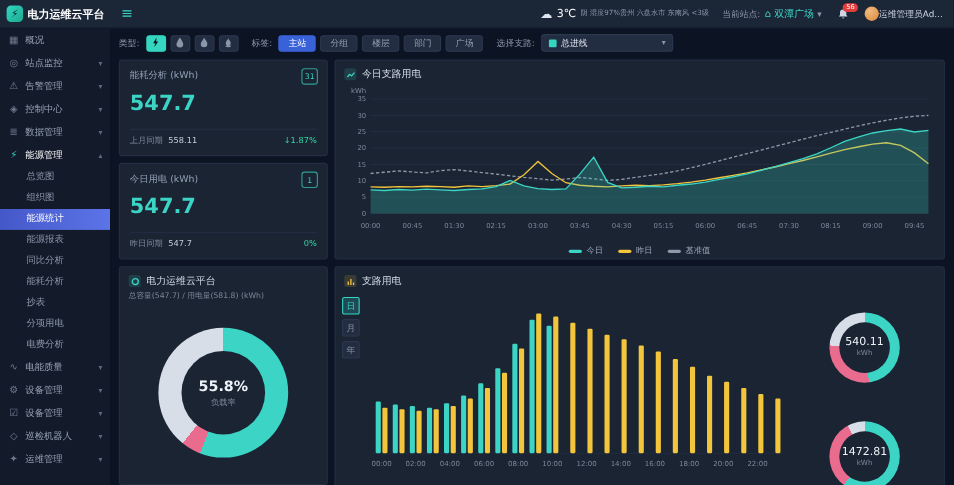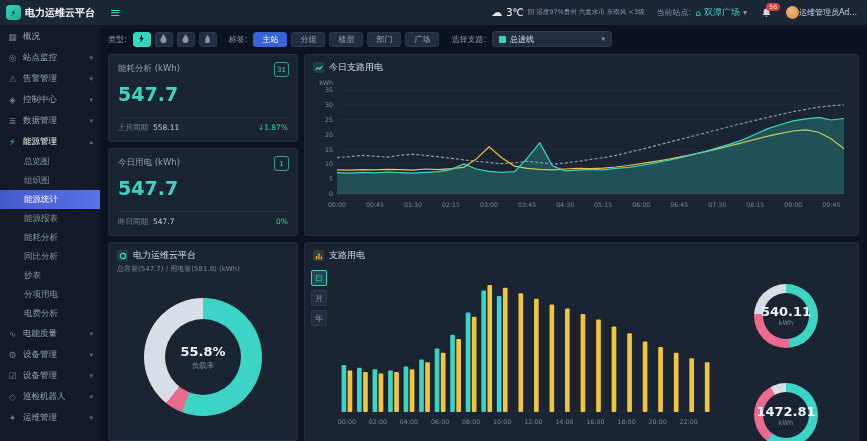--- a/index.html
+++ b/index.html
@@ -100,21 +100,21 @@
   .bar-body{flex:1;display:flex;align-items:stretch;gap:4px;padding:2px 6px 4px 6px;min-width:0}
   .toggles{display:flex;flex-direction:column;gap:4px;padding-top:4px}
   .tg-btn{width:16px;height:16px;border:1px solid #2c3850;background:#222d42;color:#8a94a6;
     font-size:8px;border-radius:2px;cursor:pointer;font-family:inherit;padding:0}
   .tg-btn.active{background:#1f4a55;border-color:#35d6c0;color:#35d6c0}
   .bar-chart-box{flex:1;min-width:0}
   .gauges{width:132px;display:flex;flex-direction:column;align-items:center;justify-content:space-around}
   .gauge{width:64px;height:64px;border-radius:50%;position:relative}
   .gauge::after{content:"";position:absolute;inset:9px;background:#1a2433;border-radius:50%}
   .gauge-center{position:absolute;inset:0;display:flex;flex-direction:column;align-items:center;justify-content:center;z-index:1}
-  .gauge-center .gv{color:#eef3f9;font-size:13px;font-weight:bold}
+  .gauge-center .gv{color:#eef3f9;font-size:10px;font-weight:normal}
   .gauge-center .gu{color:#7d8798;font-size:6.5px}
 </style>
 </head>
 <body>
 
 <div class="header">
   <div class="brand">
     <span class="logo">⚡</span>
     <span class="app-title">电力运维云平台</span>
   </div>
@@ -175,22 +175,22 @@
     </div>
     <div class="side-item open">
       <span class="s-icon">⚡</span>
       <span class="s-label">能源管理</span>
       <span class="s-chev">▴</span>
     </div>
     <div class="sub-item">总览图</div>
     <div class="sub-item">组织图</div>
     <div class="sub-item active">能源统计</div>
     <div class="sub-item">能源报表</div>
+    <div class="sub-item">同比分析</div>
     <div class="sub-item">能耗分析</div>
-    <div class="sub-item">同比分析</div>
     <div class="sub-item">抄表</div>
     <div class="sub-item">分项用电</div>
     <div class="sub-item">电费分析</div>
     <div class="side-item">
       <span class="s-icon">∿</span>
       <span class="s-label">电能质量</span>
       <span class="s-chev">▾</span>
     </div>
     <div class="side-item">
       <span class="s-icon">⚙</span>
@@ -336,20 +336,34 @@
               <text class="tick xlab" x="369.6" y="131">06:45</text>
               <text class="tick xlab" x="407.8" y="131">07:30</text>
               <text class="tick xlab" x="445.9" y="131">08:15</text>
               <text class="tick xlab" x="484.1" y="131">09:00</text>
               <text class="tick xlab" x="522.3" y="131">09:45</text>
               <polyline fill="none" stroke="#8d98a8" stroke-width="1.2" stroke-dasharray="3 2" points="26.0,81.7 38.7,80.6 51.5,79.4 64.2,80.3 76.9,81.2 89.6,79.1 102.3,78.2 115.1,79.4 127.8,80.9 140.5,82.3 153.3,83.8 166.0,85.3 178.7,86.5 191.4,87.7 204.2,86.8 216.9,85.3 229.6,86.5 242.3,88.0 255.1,87.1 267.8,85.3 280.5,83.5 293.2,81.7 305.9,79.4 318.7,76.4 331.4,73.4 344.1,70.2 356.9,66.9 369.6,63.6 382.3,60.4 395.0,57.1 407.8,53.8 420.5,50.5 433.2,47.3 445.9,44.3 458.6,41.3 471.4,38.4 484.1,35.7 496.8,33.3 509.6,31.2 522.3,29.7 535.0,28.9"></polyline>
               <polyline fill="none" stroke="#f2c53d" stroke-width="1.2" points="26.0,93.9 38.7,94.2 51.5,93.6 64.2,93.9 76.9,93.3 89.6,93.6 102.3,94.2 115.1,93.0 127.8,93.6 140.5,92.7 153.3,91.3 166.0,82.9 178.7,70.8 191.4,81.7 204.2,90.1 216.9,92.4 229.6,93.3 242.3,93.9 255.1,93.0 267.8,92.4 280.5,92.7 293.2,92.1 305.9,91.0 318.7,89.5 331.4,87.7 344.1,85.6 356.9,83.5 369.6,81.2 382.3,78.5 395.0,75.8 407.8,72.8 420.5,69.9 433.2,66.6 445.9,63.3 458.6,60.1 471.4,57.4 484.1,55.0 496.8,53.8 509.6,56.2 522.3,63.0 535.0,72.8"></polyline>
               <path fill="#3bd4c5" fill-opacity="0.25" d="M26.0,96.6 L38.7,97.2 L51.5,96.3 L64.2,96.9 L76.9,96.0 L89.6,96.6 L102.3,97.2 L115.1,96.3 L127.8,95.7 L140.5,93.6 L153.3,88.0 L166.0,93.0 L178.7,95.4 L191.4,96.3 L204.2,95.7 L216.9,82.3 L229.6,66.9 L242.3,89.8 L255.1,94.8 L267.8,94.2 L280.5,93.3 L293.2,93.9 L305.9,92.4 L318.7,91.3 L331.4,89.5 L344.1,87.1 L356.9,84.7 L369.6,82.0 L382.3,78.8 L395.0,75.5 L407.8,71.9 L420.5,68.1 L433.2,63.9 L445.9,58.3 L458.6,52.6 L471.4,48.5 L484.1,44.9 L496.8,42.8 L509.6,41.3 L522.3,44.0 L535.0,42.5 L535.0,118.0 L26.0,118.0 Z"></path>
               <polyline fill="none" stroke="#3bd4c5" stroke-width="1.2" points="26.0,96.6 38.7,97.2 51.5,96.3 64.2,96.9 76.9,96.0 89.6,96.6 102.3,97.2 115.1,96.3 127.8,95.7 140.5,93.6 153.3,88.0 166.0,93.0 178.7,95.4 191.4,96.3 204.2,95.7 216.9,82.3 229.6,66.9 242.3,89.8 255.1,94.8 267.8,94.2 280.5,93.3 293.2,93.9 305.9,92.4 318.7,91.3 331.4,89.5 344.1,87.1 356.9,84.7 369.6,82.0 382.3,78.8 395.0,75.5 407.8,71.9 420.5,68.1 433.2,63.9 445.9,58.3 458.6,52.6 471.4,48.5 484.1,44.9 496.8,42.8 509.6,41.3 522.3,44.0 535.0,42.5"></polyline>
             </svg></div>
+        <div class="legend">
+            <span class="lg-item">
+              <span class="lg-marker" style="background: rgb(59, 212, 197);"></span>
+              <span>今日</span>
+            </span>
+            <span class="lg-item">
+              <span class="lg-marker" style="background: rgb(242, 197, 61);"></span>
+              <span>昨日</span>
+            </span>
+            <span class="lg-item">
+              <span class="lg-marker" style="background: rgb(141, 152, 168);"></span>
+              <span>基准值</span>
+            </span>
+          </div>
       </div>
       <div class="card bar-card">
         <div class="card-title-row">
           <span class="mini-icon mini-yellow">
               <svg viewBox="0 0 10 10">
                 <line x1="2" y1="9" x2="2" y2="5"></line>
                 <line x1="5" y1="9" x2="5" y2="2"></line>
                 <line x1="8" y1="9" x2="8" y2="6"></line>
               </svg>
             </span>

